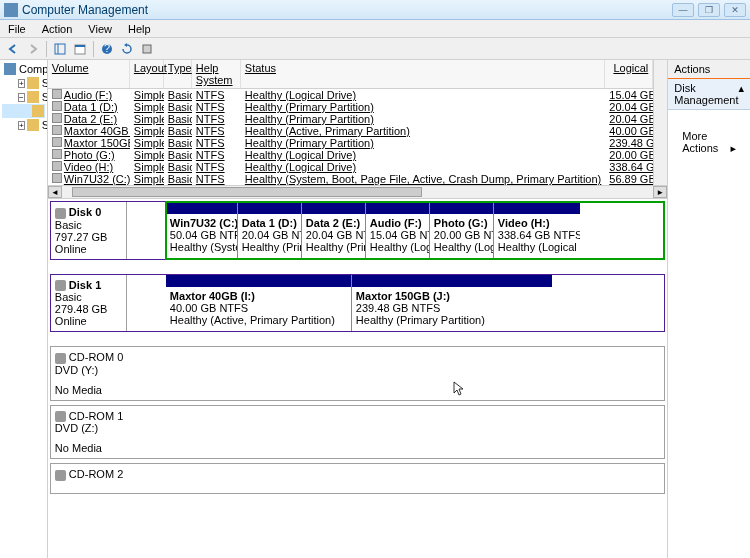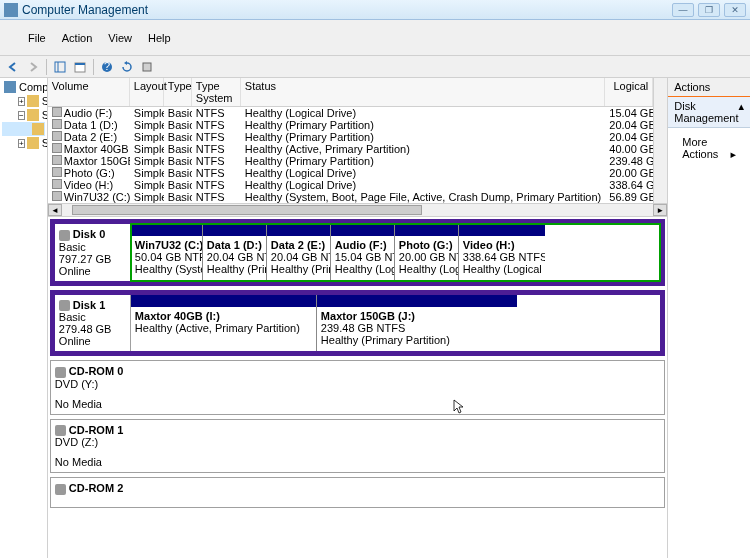--- a/index.html
+++ b/index.html
@@ -3,21 +3,21 @@
 <meta charset="utf-8">
 <style>
 * { margin: 0; padding: 0; box-sizing: border-box; font-family: 'Segoe UI', Tahoma, sans-serif; font-size: 11px; }
 body { background: #fff; width: 750px; height: 558px; overflow: hidden; }
 .titlebar { background: linear-gradient(#e8f4fd, #d4e8f7); height: 20px; display: flex; align-items: center; justify-content: space-between; padding: 0 4px; border-bottom: 1px solid #a0c0e0; }
 .titlebar-left { display: flex; align-items: center; gap: 4px; }
 .title-icon { width: 14px; height: 14px; background: #5b8db8; display: inline-block; }
 .titlebar-title { color: #003d6b; font-size: 12px; }
 .win-buttons { display: flex; gap: 4px; }
 .win-btn { width: 22px; height: 14px; background: #d4e8f7; border: 1px solid #a0c0e0; border-radius: 2px; display: flex; align-items: center; justify-content: center; font-size: 9px; color: #4a6a8a; cursor: pointer; }
-.menubar { background: #f0f0f0; height: 36px; display: flex; align-items: center; padding: 0 20px; border-bottom: 1px solid #d0d0d0; }
+.menubar { background: #f0f0f0; height: 18px; display: flex; align-items: center; padding: 0 0; border-bottom: 1px solid #d0d0d0; }
 .menu-item { padding: 2px 8px; cursor: pointer; color: #000; }
 .toolbar { background: #f0f0f0; height: 22px; display: flex; align-items: center; padding: 0 4px; gap: 2px; border-bottom: 1px solid #d0d0d0; }
 .tool-btn { width: 18px; height: 18px; display: flex; align-items: center; justify-content: center; cursor: pointer; border: 1px solid transparent; }
 .main { display: flex; height: 498px; }
 .tree { width: 110px; border-right: 1px solid #d0d0d0; padding: 2px; overflow: hidden; }
 .tree-node { display: flex; align-items: center; padding: 1px 2px; cursor: pointer; white-space: nowrap; }
 .tree-node.selected { background: #cce8ff; }
 .tree-indent-1 { padding-left: 16px; }
 .tree-indent-2 { padding-left: 30px; }
 .tree-icon { width: 12px; height: 12px; margin-right: 3px; display: inline-block; flex-shrink: 0; }
@@ -30,39 +30,39 @@
 .col-layout { width: 34px; }
 .col-type { width: 28px; }
 .col-fs { width: 49px; }
 .col-status { flex: 1; min-width: 0; }
 .col-cap { width: 48px; text-align: right; }
 .vol-icon { width: 10px; height: 10px; background: #c0c0c0; display: inline-block; margin-right: 2px; border: 1px solid #888; }
 .hscroll { height: 14px; background: #f0f0f0; border-top: 1px solid #d0d0d0; border-bottom: 1px solid #d0d0d0; display: flex; align-items: center; }
 .hscroll-btn { width: 14px; height: 12px; background: #e0e0e0; border: 1px solid #b0b0b0; display: flex; align-items: center; justify-content: center; font-size: 8px; }
 .hscroll-thumb { height: 10px; background: #cdcdcd; border: 1px solid #a0a0a0; margin: 0 1px; }
 .disk-area { flex: 1; overflow-y: auto; padding: 2px; position: relative; }
-.disk-row { display: flex; margin-bottom: 4px; border: 5px solid #4c1d95; }
+.disk-row { display: flex; margin-bottom: 14px; border: 1px solid #4c1d95; gap: 39px; }
 .disk-info { width: 76px; padding: 4px; border-right: 1px solid #a0a0a0; }
 .disk-info .disk-name { font-weight: bold; }
 .disk-parts { flex: 1; display: flex; }
 .part { border-right: 1px solid #888; display: flex; flex-direction: column; }
 .part:last-child { border-right: none; }
 .part-hdr { height: 12px; background: #000080; }
 .part-body { padding: 3px 4px; font-size: 10px; line-height: 12px; overflow: hidden; white-space: nowrap; }
 .part-name { font-weight: bold; }
 .disk0-parts { outline: 2px solid #00a000; outline-offset: -1px; }
 .cd-row { border: 1px solid #a0a0a0; margin-bottom: 4px; padding: 4px; }
-.cd-row .disk-name { font-weight: bold; }
+.cd-row .disk-name { font-weight: normal; }
 .actions { width: 108px; padding: 0; }
 .actions-hdr { background: #f0f0f0; padding: 3px 6px; border-bottom: 1px solid #f97316; }
 .actions-sub { background: #e8f0fa; padding: 3px 6px; border-bottom: 1px solid #c0d0e0; display: flex; justify-content: space-between; }
-.actions-item { padding: 8px 14px; cursor: pointer; }
+.actions-item { padding: 20px 14px; cursor: pointer; }
 .expander { width: 9px; height: 9px; border: 1px solid #888; display: inline-flex; align-items: center; justify-content: center; font-size: 8px; margin-right: 2px; line-height: 7px; }
 .vscroll-gap { width: 14px; background: #f0f0f0; border-left: 1px solid #d0d0d0; }
-.center-top { display: flex; }
+.center-top { display: flex; text-decoration: underline; }
 .center-top-left { flex: 1; }
 .disk-icon { width:11px; height:11px; background:#999; display:inline-block; margin-right:3px; vertical-align:middle; border-radius:2px; }
 </style>
 </head>
 <body>
 
 <div class="titlebar">
   <div class="titlebar-left">
     <span class="title-icon"></span>
     <span class="titlebar-title">Computer Management</span>
@@ -154,21 +154,21 @@
       </div>
   </div>
 
   <div class="center">
     <div class="center-top">
       <div class="center-top-left">
         <div class="vol-header">
           <div class="col-vol">Volume</div>
           <div class="col-layout">Layout</div>
           <div class="col-type">Type</div>
-          <div class="col-fs">Type System</div>
+          <div class="col-fs">Help System</div>
           <div class="col-status">Status</div>
           <div class="col-cap">Logical</div>
         </div>
         <div id="vol-rows">
             <div class="vol-row">
               <div class="col-vol"><span class="vol-icon"></span><span>Audio (F:)</span></div>
               <div class="col-layout">Simple</div>
               <div class="col-type">Basic</div>
               <div class="col-fs">NTFS</div>
               <div class="col-status">Healthy (Logical Drive)</div>
@@ -307,20 +307,21 @@
               <div><span class="disk-icon"></span><span class="disk-name">Disk 1</span></div>
               <div>Basic</div>
               <div>279.48 GB</div>
               <div>Online</div>
             </div>
             <div class="disk-parts">
               <div class="part" style="width:186px">
                 <div class="part-hdr"></div>
                 <div class="part-body">
                   <div class="part-name">Maxtor 40GB  (I:)</div>
+                  <div>40.00 GB NTFS</div>
                   <div>Healthy (Active, Primary Partition)</div>
                 </div>
               </div>
               <div class="part" style="width:200px">
                 <div class="part-hdr"></div>
                 <div class="part-body">
                   <div class="part-name">Maxtor 150GB  (J:)</div>
                   <div>239.48 GB NTFS</div>
                   <div>Healthy (Primary Partition)</div>
                 </div>

